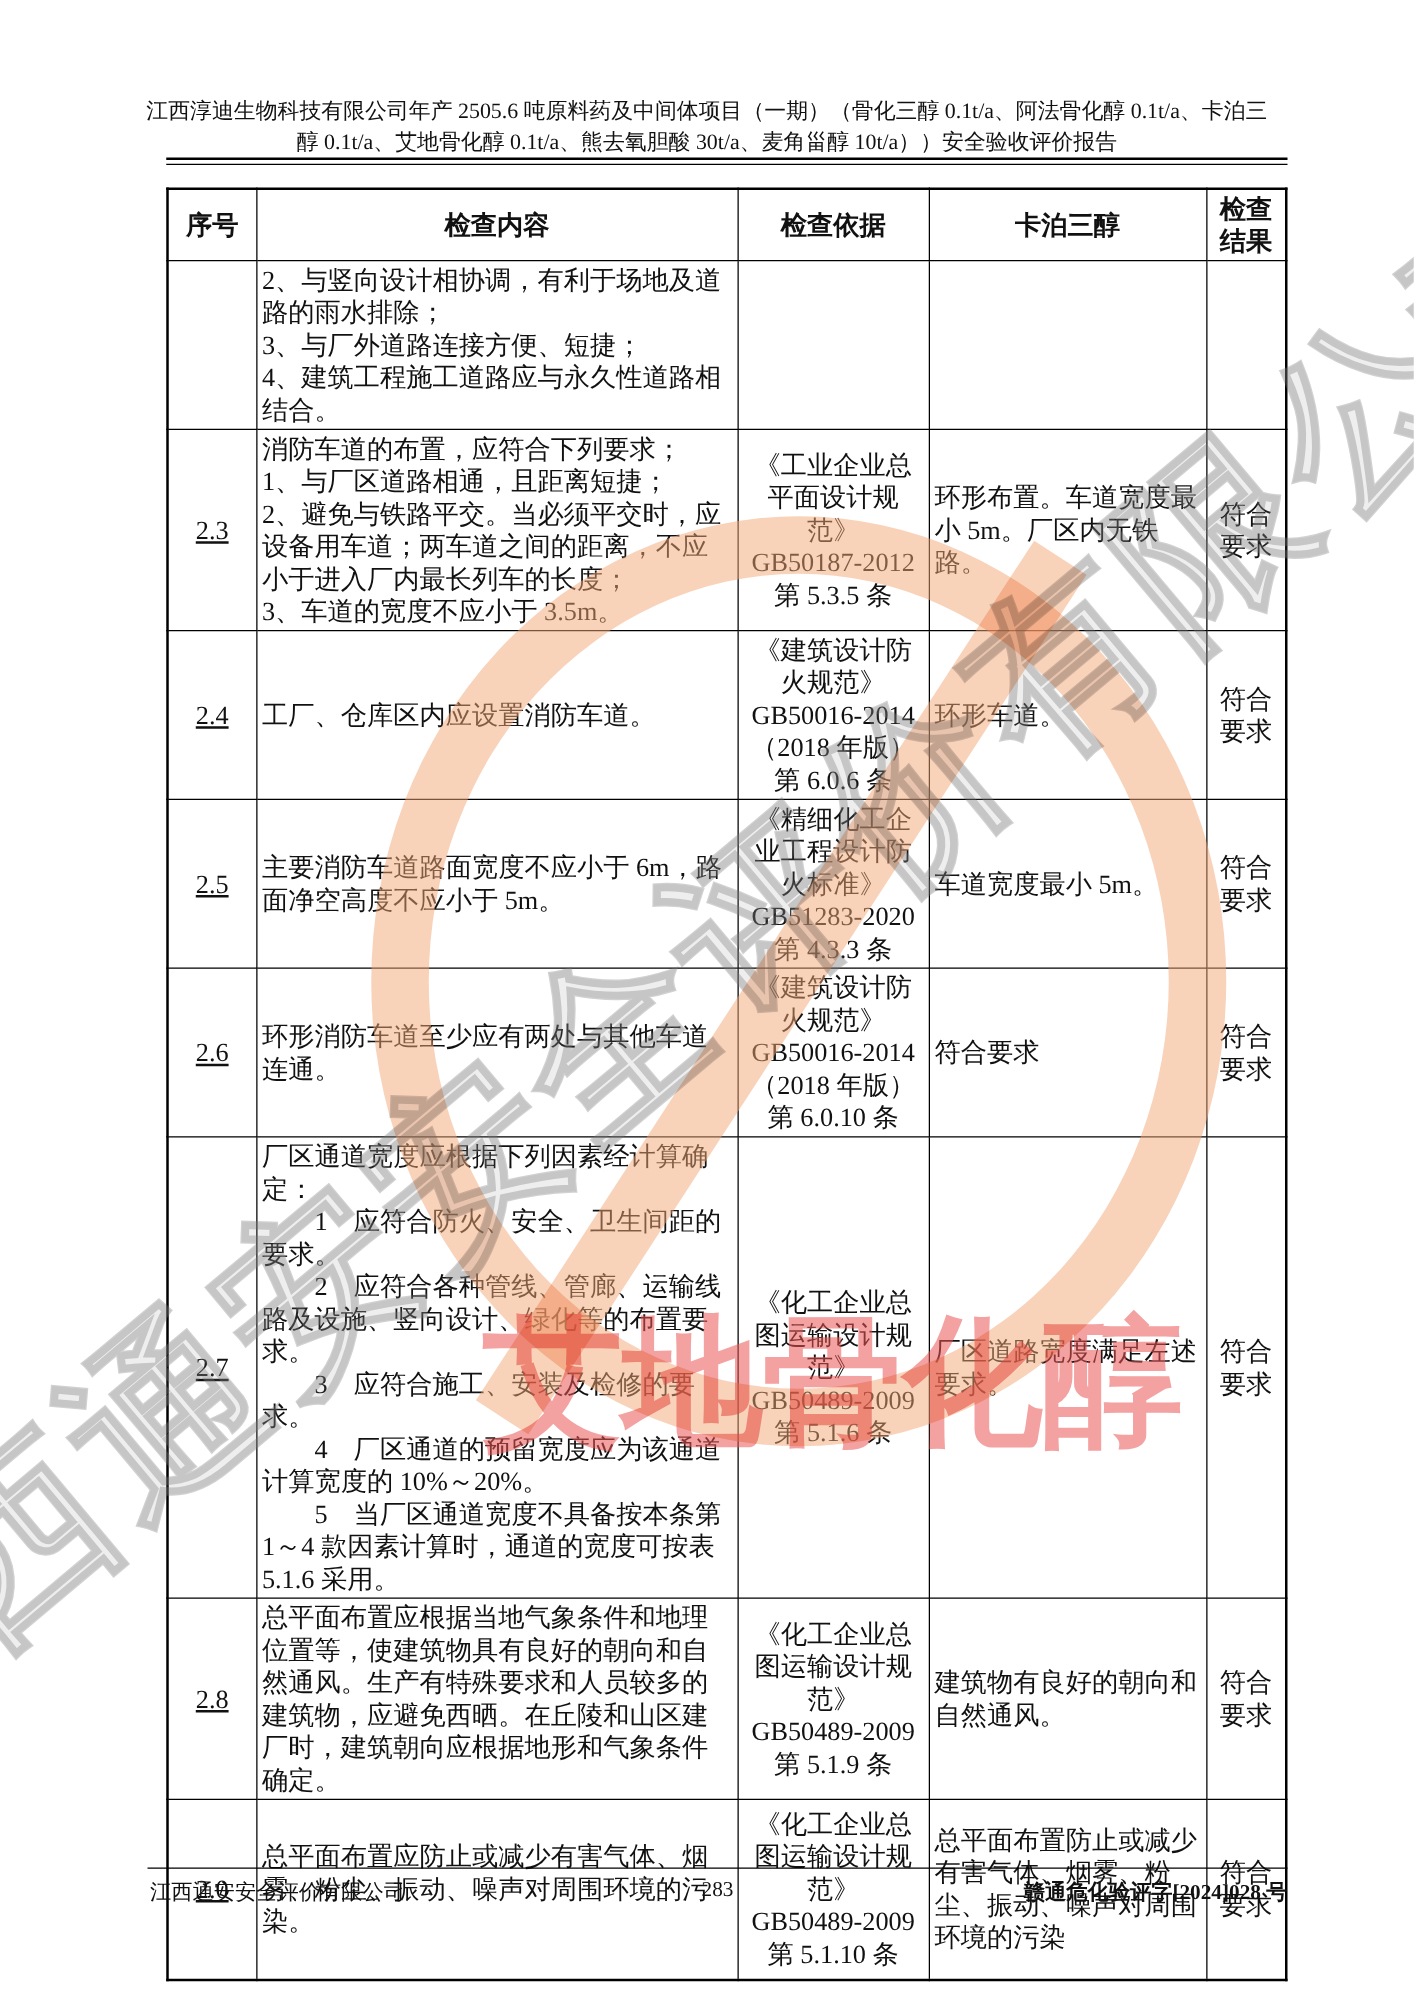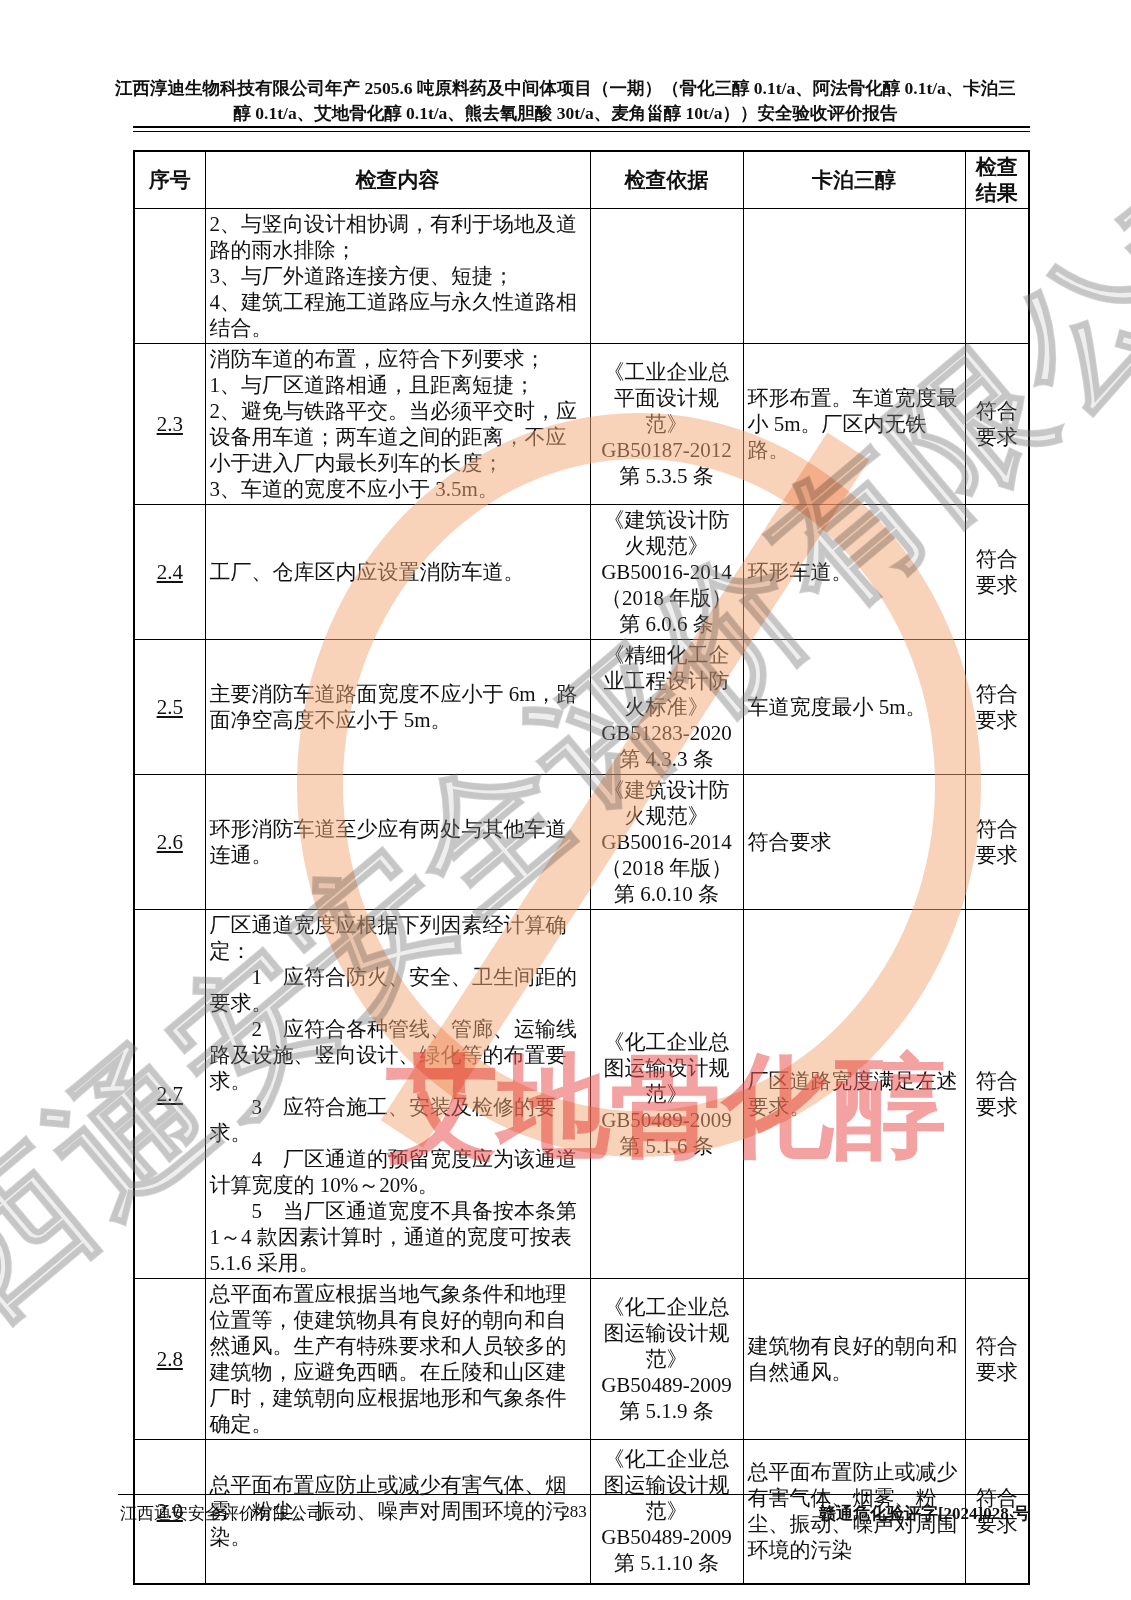--- a/index.html
+++ b/index.html
@@ -4,21 +4,21 @@
 <style>
   html,body{margin:0;padding:0;}
   body{
     width:1131px;height:1600px;position:relative;background:#ffffff;
     font-family:"Liberation Serif","DejaVu Serif",serif;color:#1a1a1a;
     overflow:hidden;
   }
   
   .doc-header{
     position:absolute;left:113px;top:76px;width:905px;
-    font-size:17.5px;font-weight:bold;line-height:25px;text-align:center;
+    font-size:17.5px;font-weight:normal;line-height:25px;text-align:center;
     color:#111;
   }
   .header-rule{
     position:absolute;left:133px;top:126px;width:897px;height:3px;
     border-top:2px solid #000;border-bottom:1px solid #000;
   }
   
   .table-wrap{position:absolute;left:133px;top:150px;}
   table.check-table{
     border-collapse:collapse;table-layout:fixed;width:895px;

